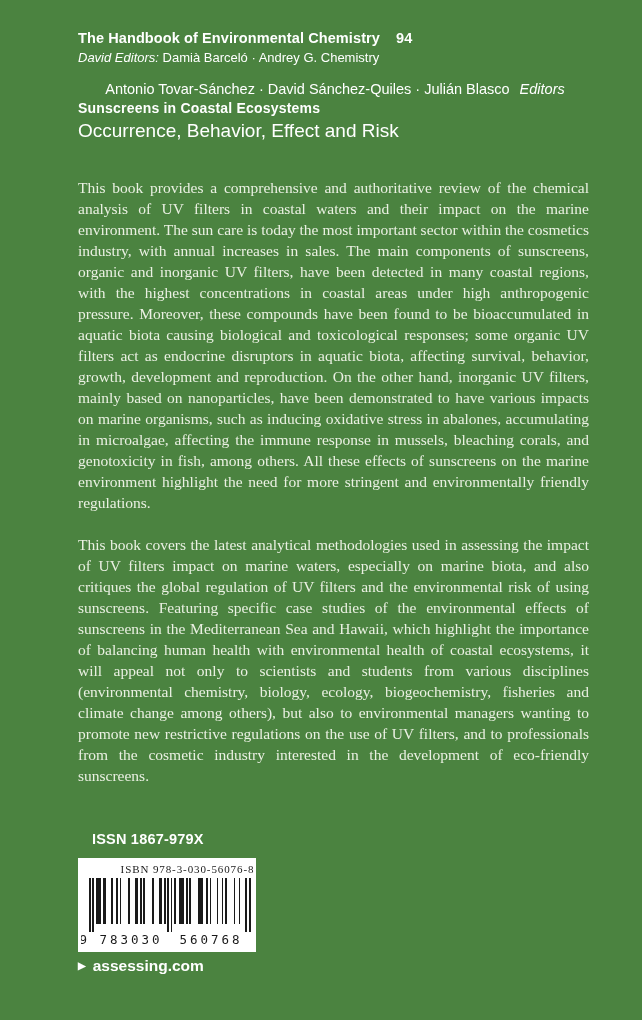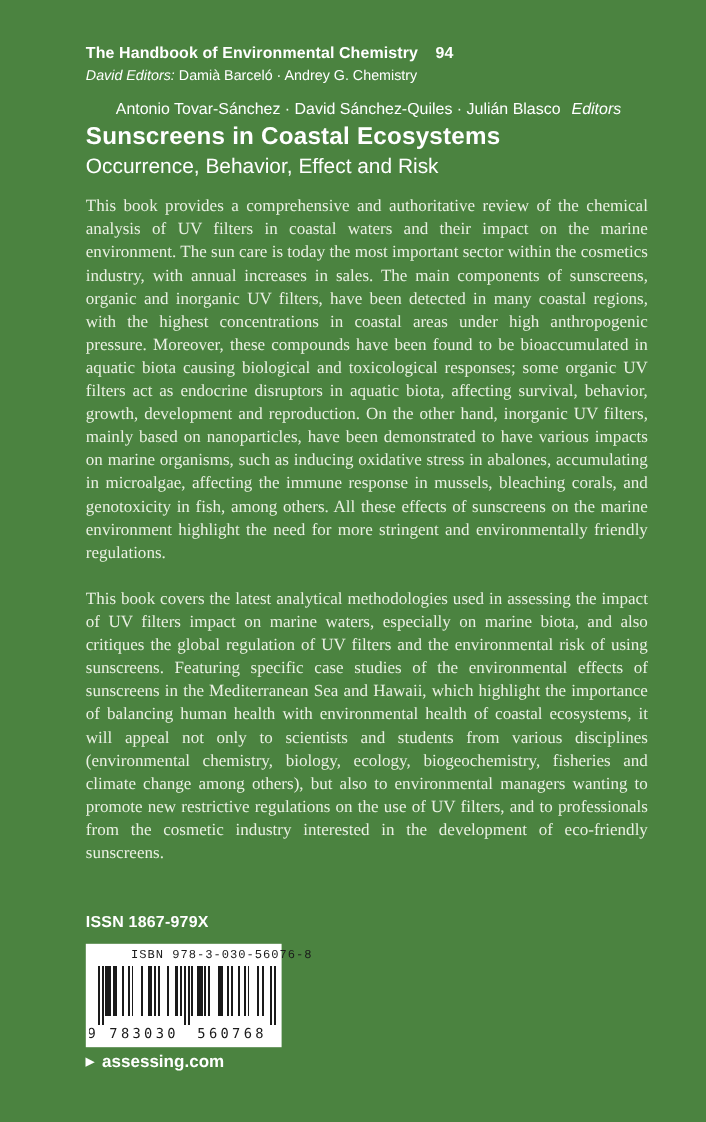--- a/index.html
+++ b/index.html
@@ -6,52 +6,52 @@
   html, body { margin: 0; padding: 0; background: #333; }
   .cover {
     position: relative;
     width: 642px;
     height: 1020px;
     background: #4b8340;
     color: #ffffff;
     font-family: "Liberation Sans", sans-serif;
     overflow: hidden;
   }
-  .header { position: absolute; left: 78px; top: 30px; right: 50px; margin-top: 11px; }
+  .header { position: absolute; left: 78px; top: 30px; right: 50px; }
   .series-line { font-size: 14.5px; font-weight: bold; letter-spacing: 0.1px; }
   .series-volume { margin-left: 16px; }
   .series-editors { font-size: 13px; margin-top: 4px; }
   .italic { font-style: italic; }
   .editors-line { font-size: 14.5px; margin-top: 16px; text-align: center; }
   .editors-label { font-style: italic; margin-left: 10px; }
-  .book-title { font-size: 22px; font-weight: bold; margin: 3px 0 0 0; letter-spacing: 0.2px; }
+  .book-title { font-size: 14px; font-weight: bold; margin: 3px 0 0 0; letter-spacing: 0.2px; }
   .book-subtitle { font-size: 19px; margin-top: 4px; }
 
   .blurb {
     position: absolute;
     left: 78px; top: 177px; width: 511px;
     font-family: "Liberation Serif", serif;
     font-size: 15.5px;
     line-height: 21px;
     text-align: justify;
     color: #eaf0e2;
   }
   .blurb p { margin: 0 0 21px 0; }
 
   .issn {
-    position: absolute; left: 78px; top: 831px;
+    position: absolute; left: 92px; top: 831px;
     font-size: 14.5px; font-weight: bold; letter-spacing: 0.2px; text-align: right;
   }
   .barcode-box {
     position: absolute; left: 78px; top: 858px;
     width: 178px; height: 94px;
     background: #ffffff; color: #1a1a1a;
   }
   .isbn-text {
-    font-family: Liberation Mono, monospace;
+    font-family: Liberation Serif, serif;
     font-size: 11px; letter-spacing: 0.9px;
     text-align: center; margin-top: 5px; white-space: nowrap; padding-left: 41px;
   }
   .ean-svg { display: block; margin: 3px auto 0 auto; shape-rendering: crispEdges; }
   .ean-svg rect { fill: #1a1a1a; }
   .ean-digit {
     font-family: "DejaVu Sans Mono", monospace;
     font-size: 12.5px; fill: #1a1a1a;
   }
   .springer-line {

